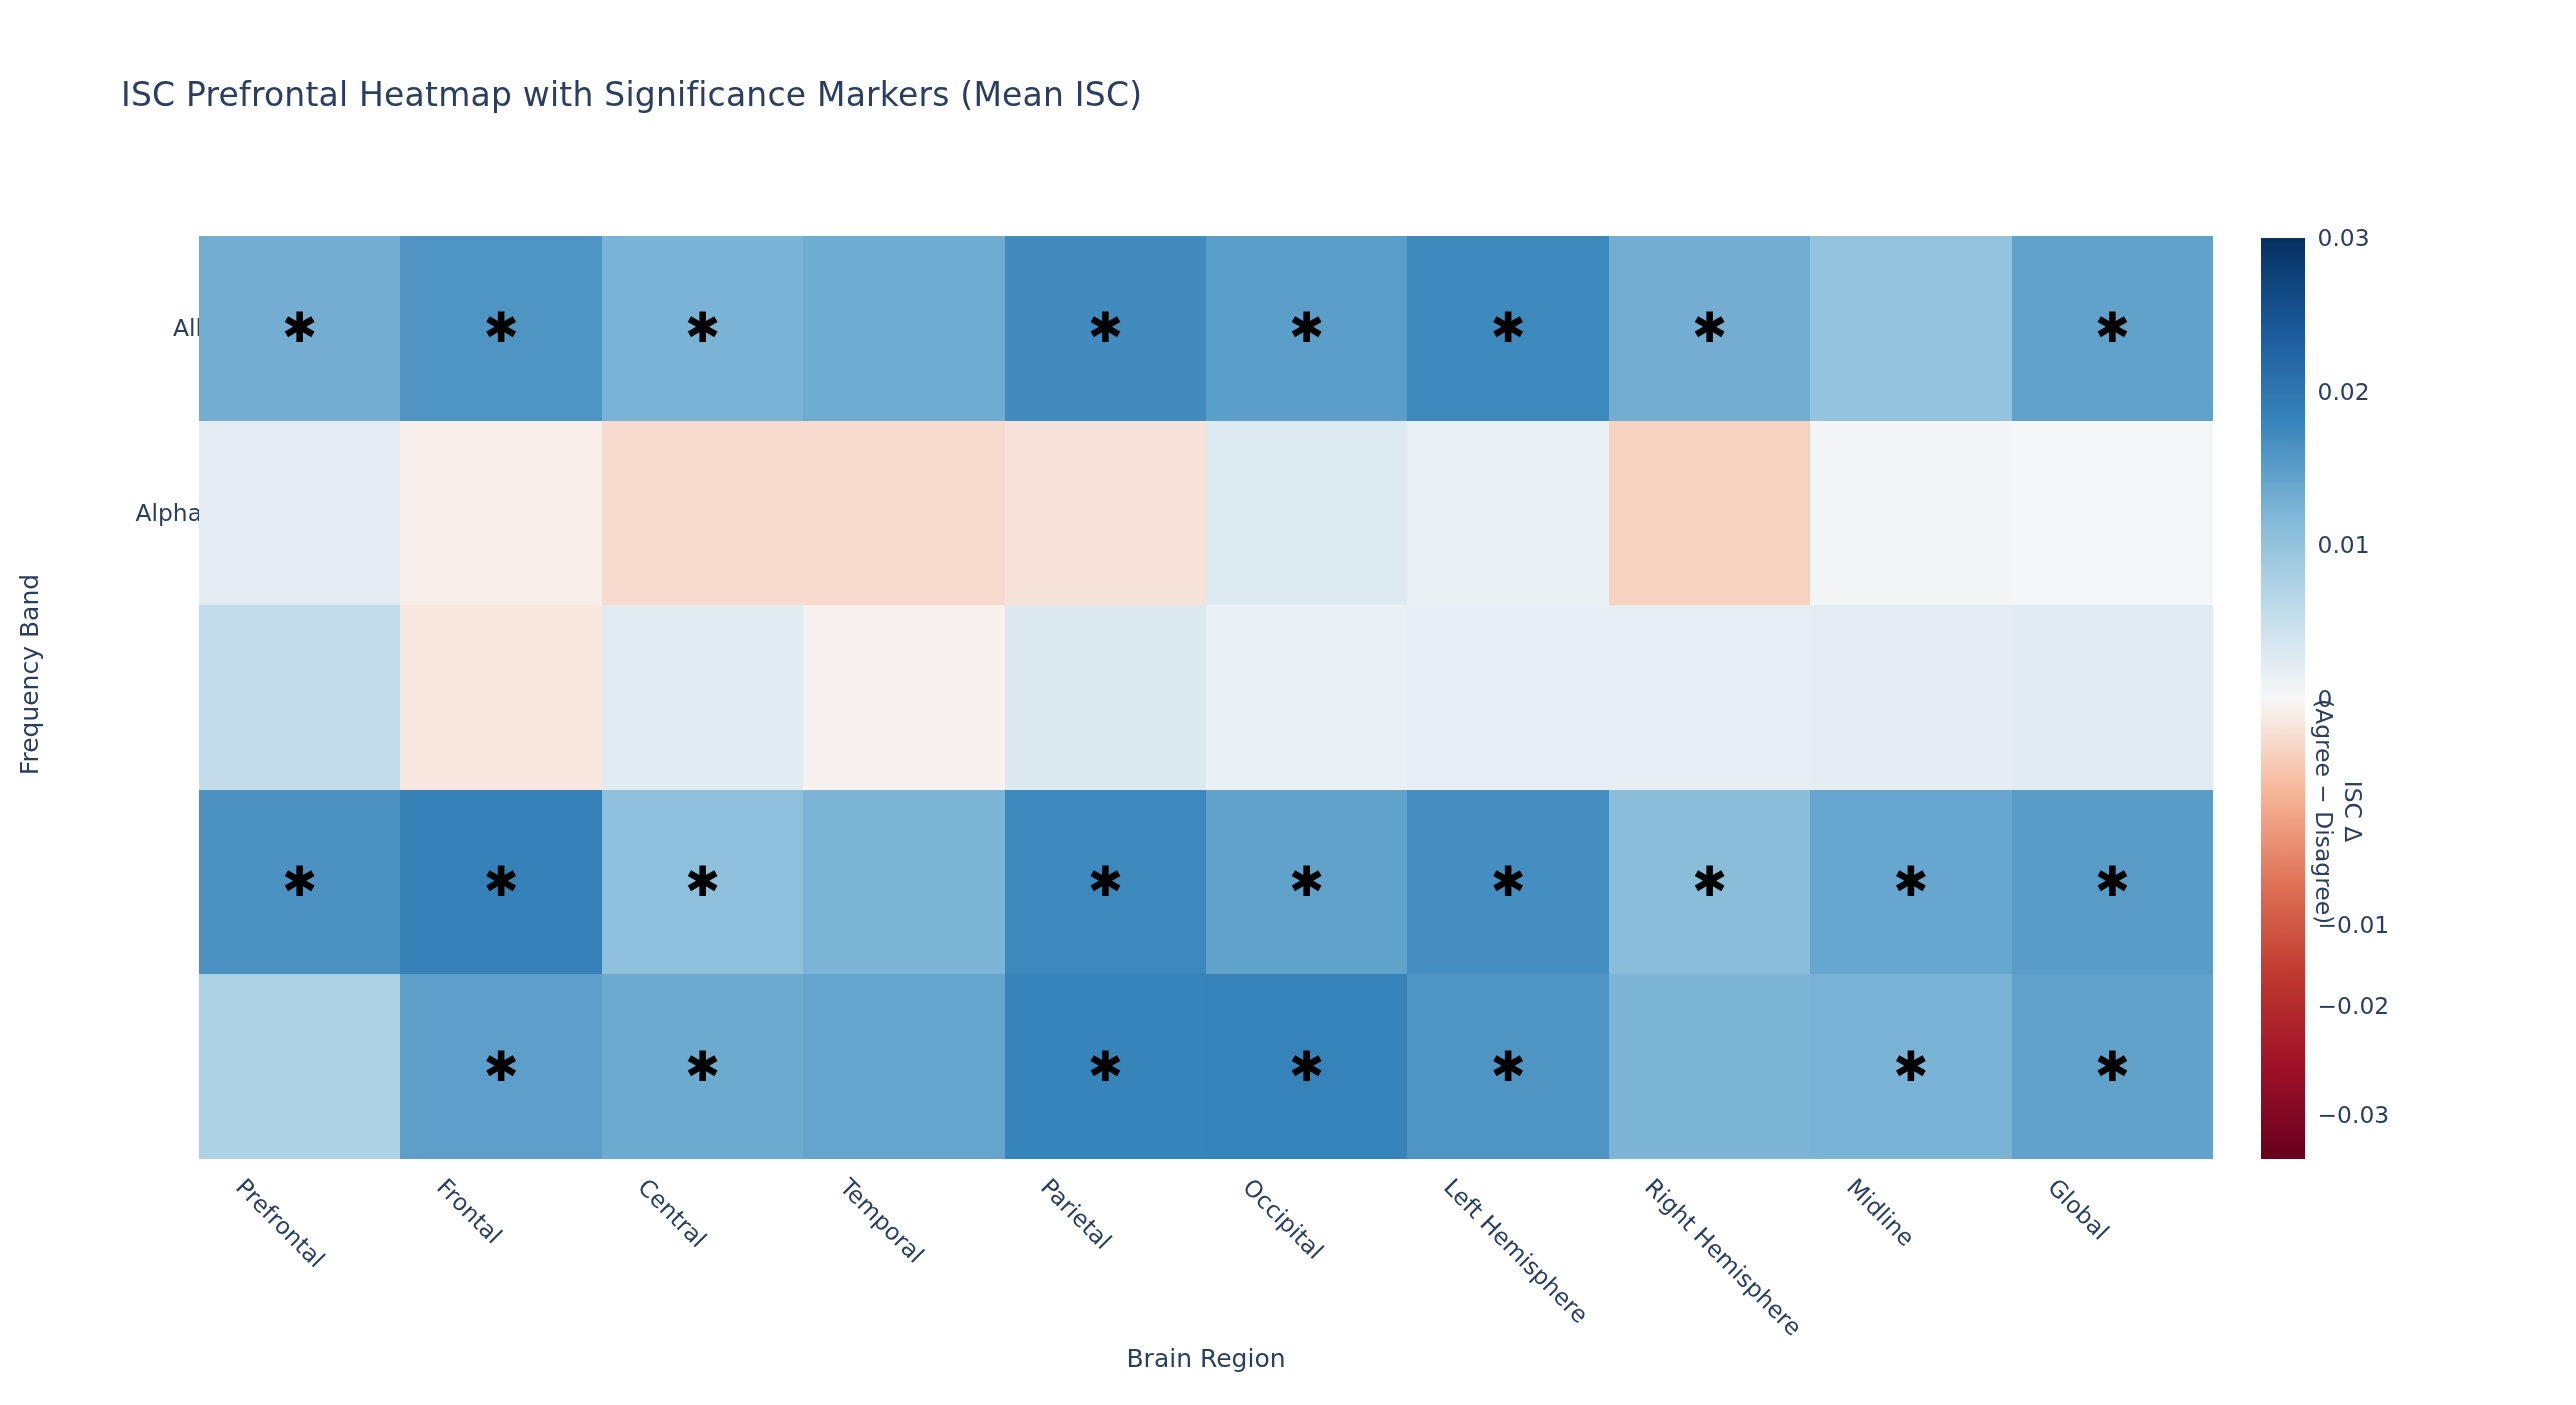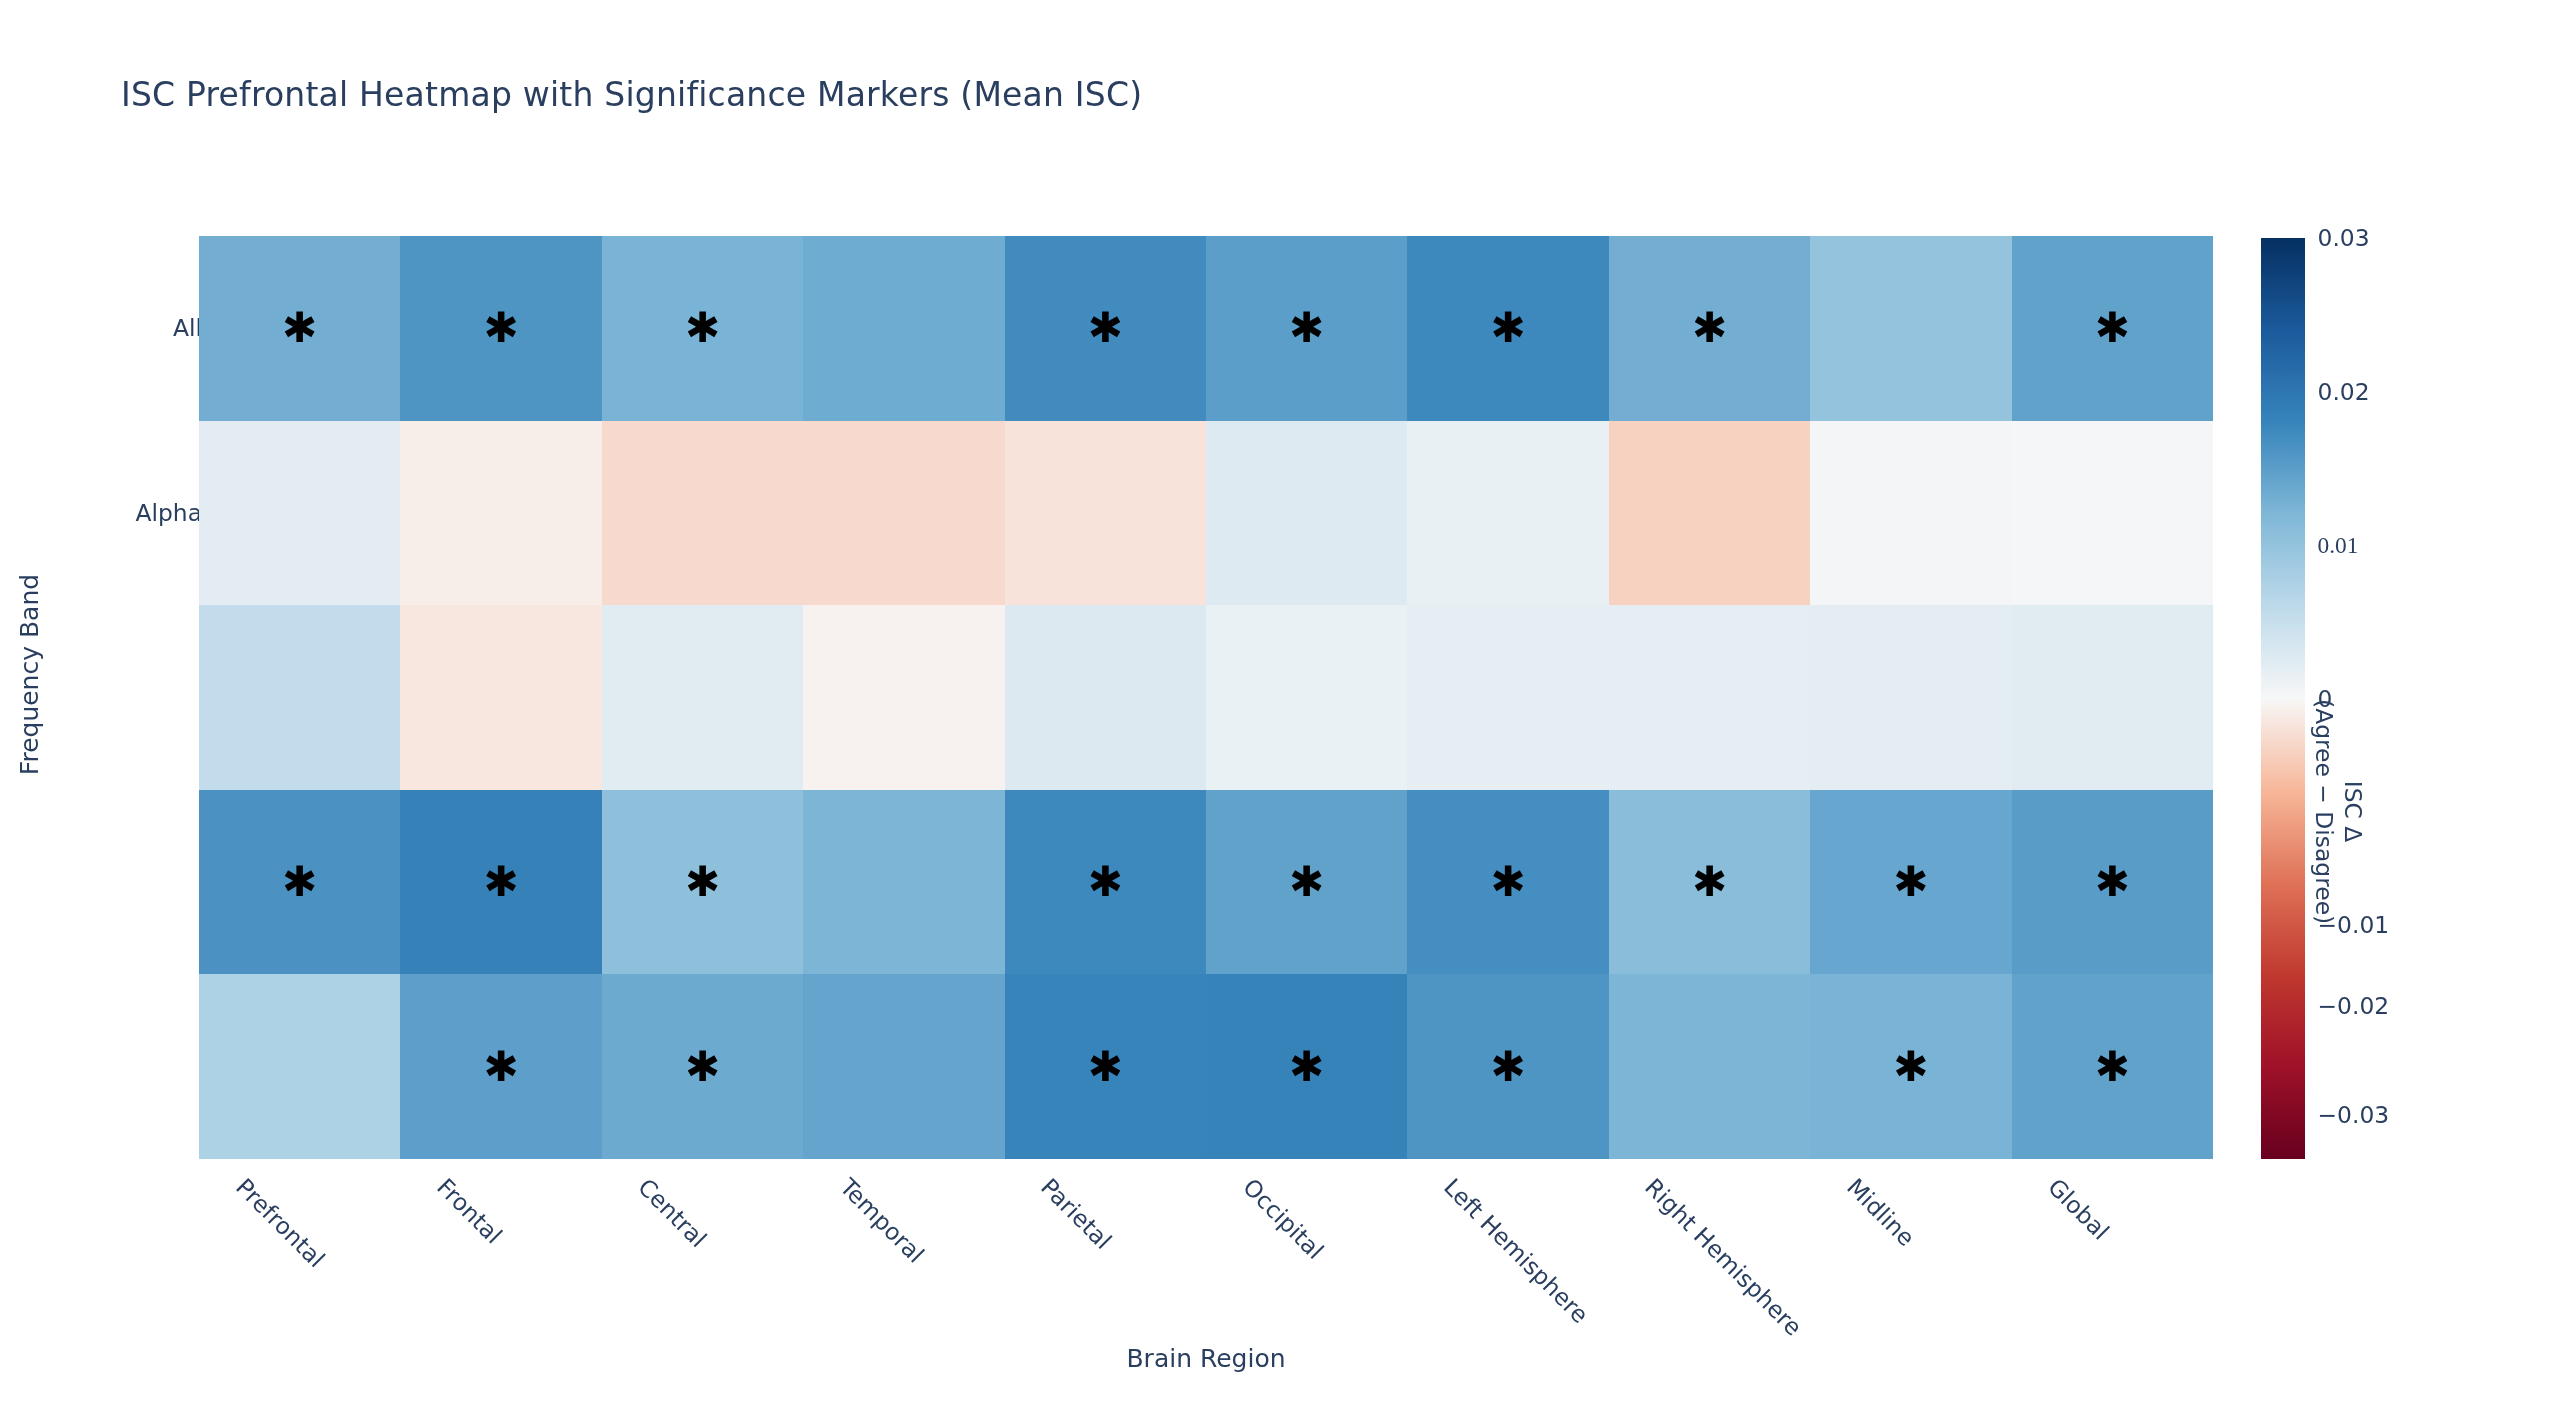--- a/index.html
+++ b/index.html
@@ -321,21 +321,21 @@
       <span>Global</span>
     </div>
   </div>
 <div id="x-axis-title">Brain Region</div>
 
 <div id="colorbar-wrap">
   <div id="colorbar-gradient" style="background: linear-gradient(rgb(5, 48, 97) 0%, rgb(27, 90, 156) 10%, rgb(55, 132, 187) 20%, rgb(127, 183, 215) 30%, rgb(189, 218, 234) 40%, rgb(247, 247, 247) 50%, rgb(247, 183, 153) 60%, rgb(223, 114, 87) 70%, rgb(192, 57, 47) 80%, rgb(158, 17, 40) 90%, rgb(103, 0, 31) 100%);"></div>
   <div id="colorbar-ticks">
       <div class="cb-tick" style="top: 0px;">0.03</div>
       <div class="cb-tick" style="top: 154px;">0.02</div>
-      <div class="cb-tick" style="top: 307px; font-family: Liberation Serif, serif;">0.01</div>
+      <div class="cb-tick" style="top: 307px;">0.01</div>
       <div class="cb-tick" style="top: 461px;">0</div>
       <div class="cb-tick" style="top: 643px; margin-top: 44px;">−0.01</div>
       <div class="cb-tick" style="top: 768px;">−0.02</div>
       <div class="cb-tick" style="top: 877px;">−0.03</div>
     </div>
   <div id="colorbar-title">
     <span class="cb-line">ISC Δ</span>
     <span class="cb-line">(Agree − Disagree)</span>
   </div>
 </div>

